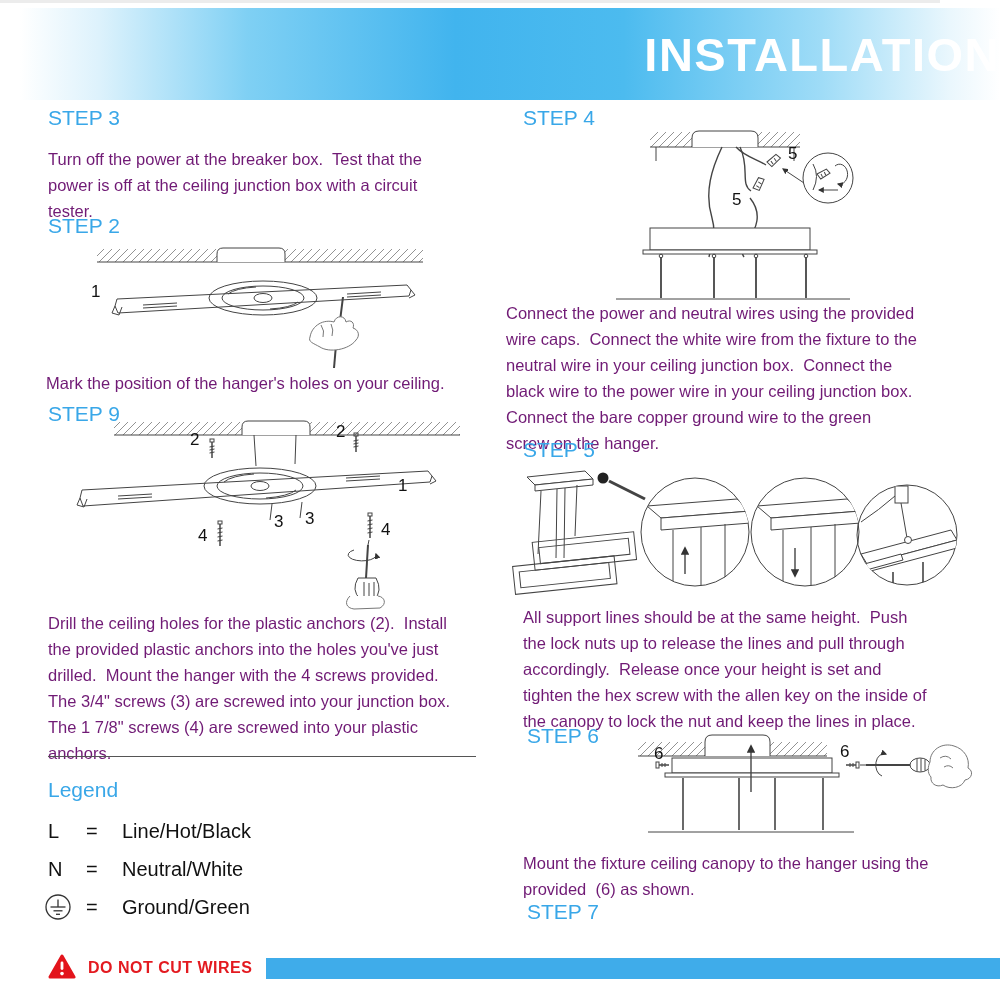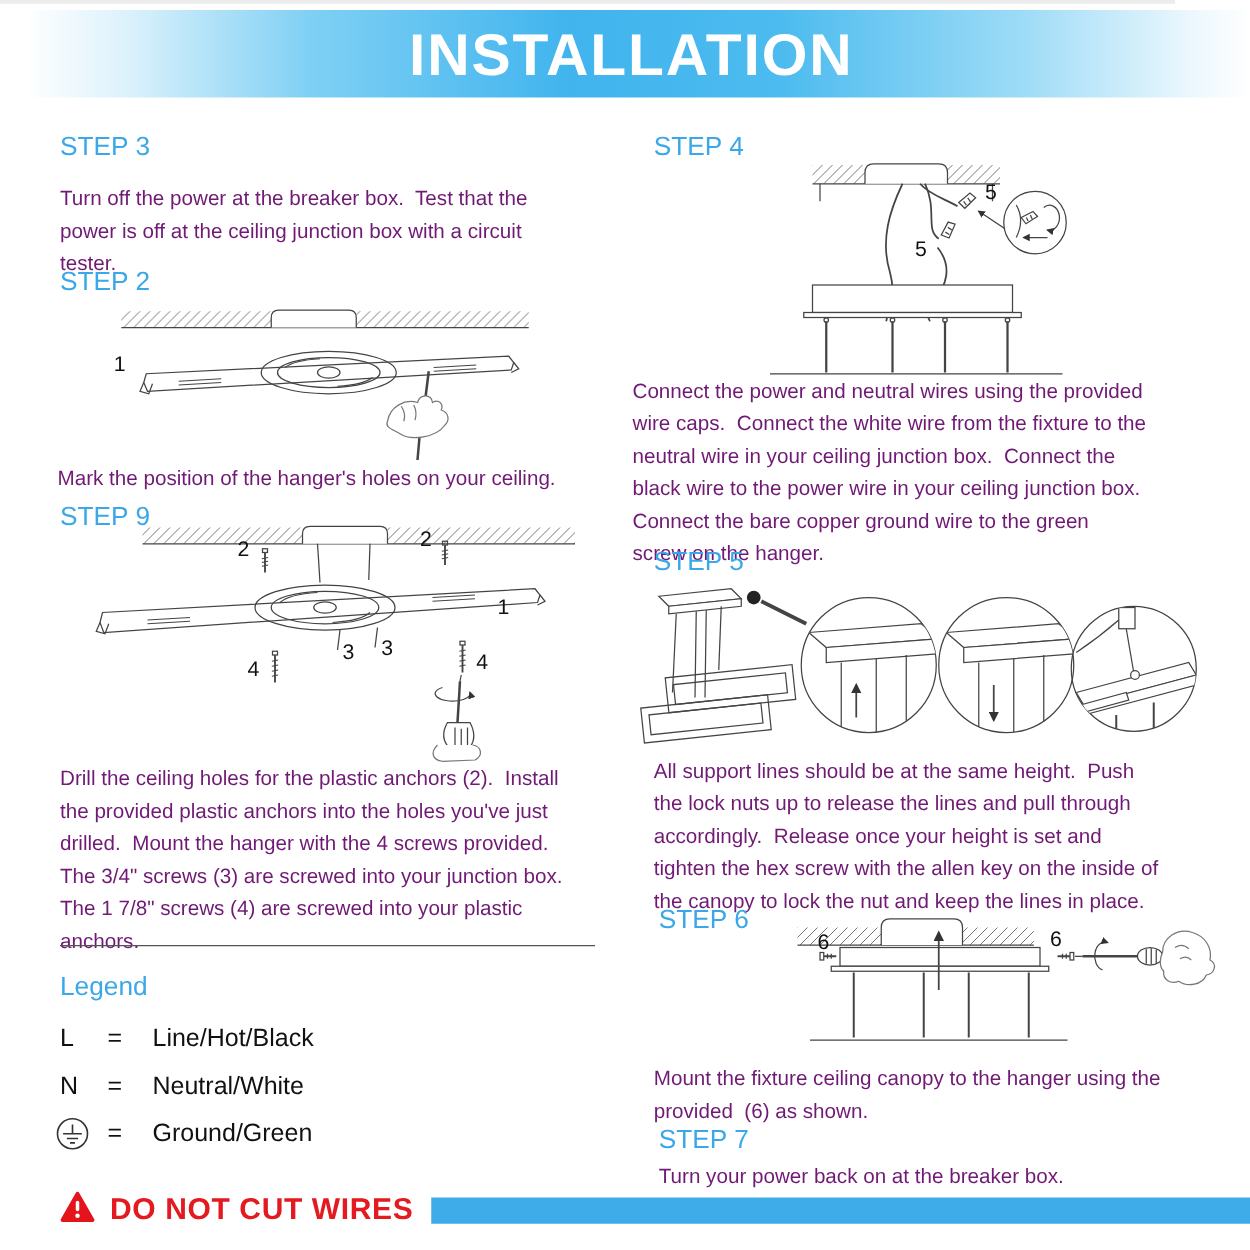--- a/index.html
+++ b/index.html
@@ -1,35 +1,35 @@
 <!DOCTYPE html>
 <html><head>
 <meta charset="utf-8">
 <style>
   html,body{margin:0;padding:0;background:#fff;}
   .page{position:relative;width:1000px;height:1000px;background:#fff;overflow:hidden;
         font-family:"Liberation Sans",sans-serif;color:#111;}
   .top-artifact{position:absolute;top:0;left:0;right:60px;height:3px;background:#ececec;}
-  .banner{position:absolute;top:8px;left:10px;right:0;height:70px;
+  .banner{position:absolute;top:8px;left:10px;right:0;height:92px;
           background:linear-gradient(to right,#ffffff 1%,#ddf2fc 9%,#7fd0f4 24%,#41b4ee 45%,#4cbbef 62%,#9fdcf7 82%,#eaf7fd 95%,#ffffff 100%);
-          display:flex;align-items:center;justify-content:center;}
+          display:flex;align-items:center;justify-content:flex-end;}
   .banner h1{margin:0;color:#fff;font-size:47px;font-weight:bold;letter-spacing:1.5px;}
   .h-step{position:absolute;color:#39a7e8;font-size:21px;}
   .body-text{position:absolute;font-size:16.5px;line-height:26px;white-space:pre-wrap;color:#701a75;}
   .diagram{position:absolute;}
   .diagram svg{position:absolute;left:0;top:0;}
   .dl{position:absolute;font-size:17px;color:#111;}
   .divider{position:absolute;left:48px;top:756px;width:428px;height:1px;background:#555;}
   .legend-h{position:absolute;left:48px;top:778px;color:#39a7e8;font-size:21px;}
   .leg-row{position:absolute;left:48px;display:flex;align-items:center;height:30px;font-size:20px;}
   .leg-sym{width:38px;}
   .leg-eq{width:36px;}
   .leg-icon{width:30px;margin-left:-4px;margin-right:12px;display:flex;align-items:center;}
   .warn-row{position:absolute;left:48px;right:0;top:955px;display:flex;align-items:center;height:26px;}
-  .warn-text{color:#e31a20;font-size:24px;font-weight:bold;margin-left:12px;letter-spacing:.5px;white-space:nowrap;}
+  .warn-text{color:#e31a20;font-size:16px;font-weight:bold;margin-left:12px;letter-spacing:.5px;white-space:nowrap;}
   .warn-bar{flex:1;height:21px;background:#3facea;margin-left:14px;}
 </style>
 </head>
 <body>
 
 <div class="page">
   <div class="top-artifact"></div>
 
   <div class="banner">
     <h1>INSTALLATION</h1>
@@ -376,21 +376,20 @@
         <path d="M424,35 q5,-3 9,1" stroke="#777"></path>
       </g>
     </svg>
     <span class="dl" style="left:134px;top:12px">6</span>
     <span class="dl" style="left:320px;top:10px">6</span>
   </div>
   <div class="body-text" style="left:523px;top:850px;width:460px">Mount the fixture ceiling canopy to the hanger using the
 provided  (6) as shown.</div>
 
   <div class="h-step" style="left:527px;top:900px">STEP 7</div>
-  <div class="body-text" style="left:527px;top:928px;width:455px">Turn your power back on at the breaker box.</div>
 
   <div class="warn-row">
     <span>
       <svg width="28" height="27" viewBox="0 0 28 27">
         <path d="M14,3 L26,24 H2 Z" fill="#e3141c" stroke="#e3141c" stroke-width="3" stroke-linejoin="round"></path>
         <rect x="12.6" y="8.5" width="2.8" height="8.5" rx="1.4" fill="#fff"></rect>
         <circle cx="14" cy="20.6" r="1.8" fill="#fff"></circle>
       </svg>
     </span>
     <span class="warn-text">DO NOT CUT WIRES</span>

